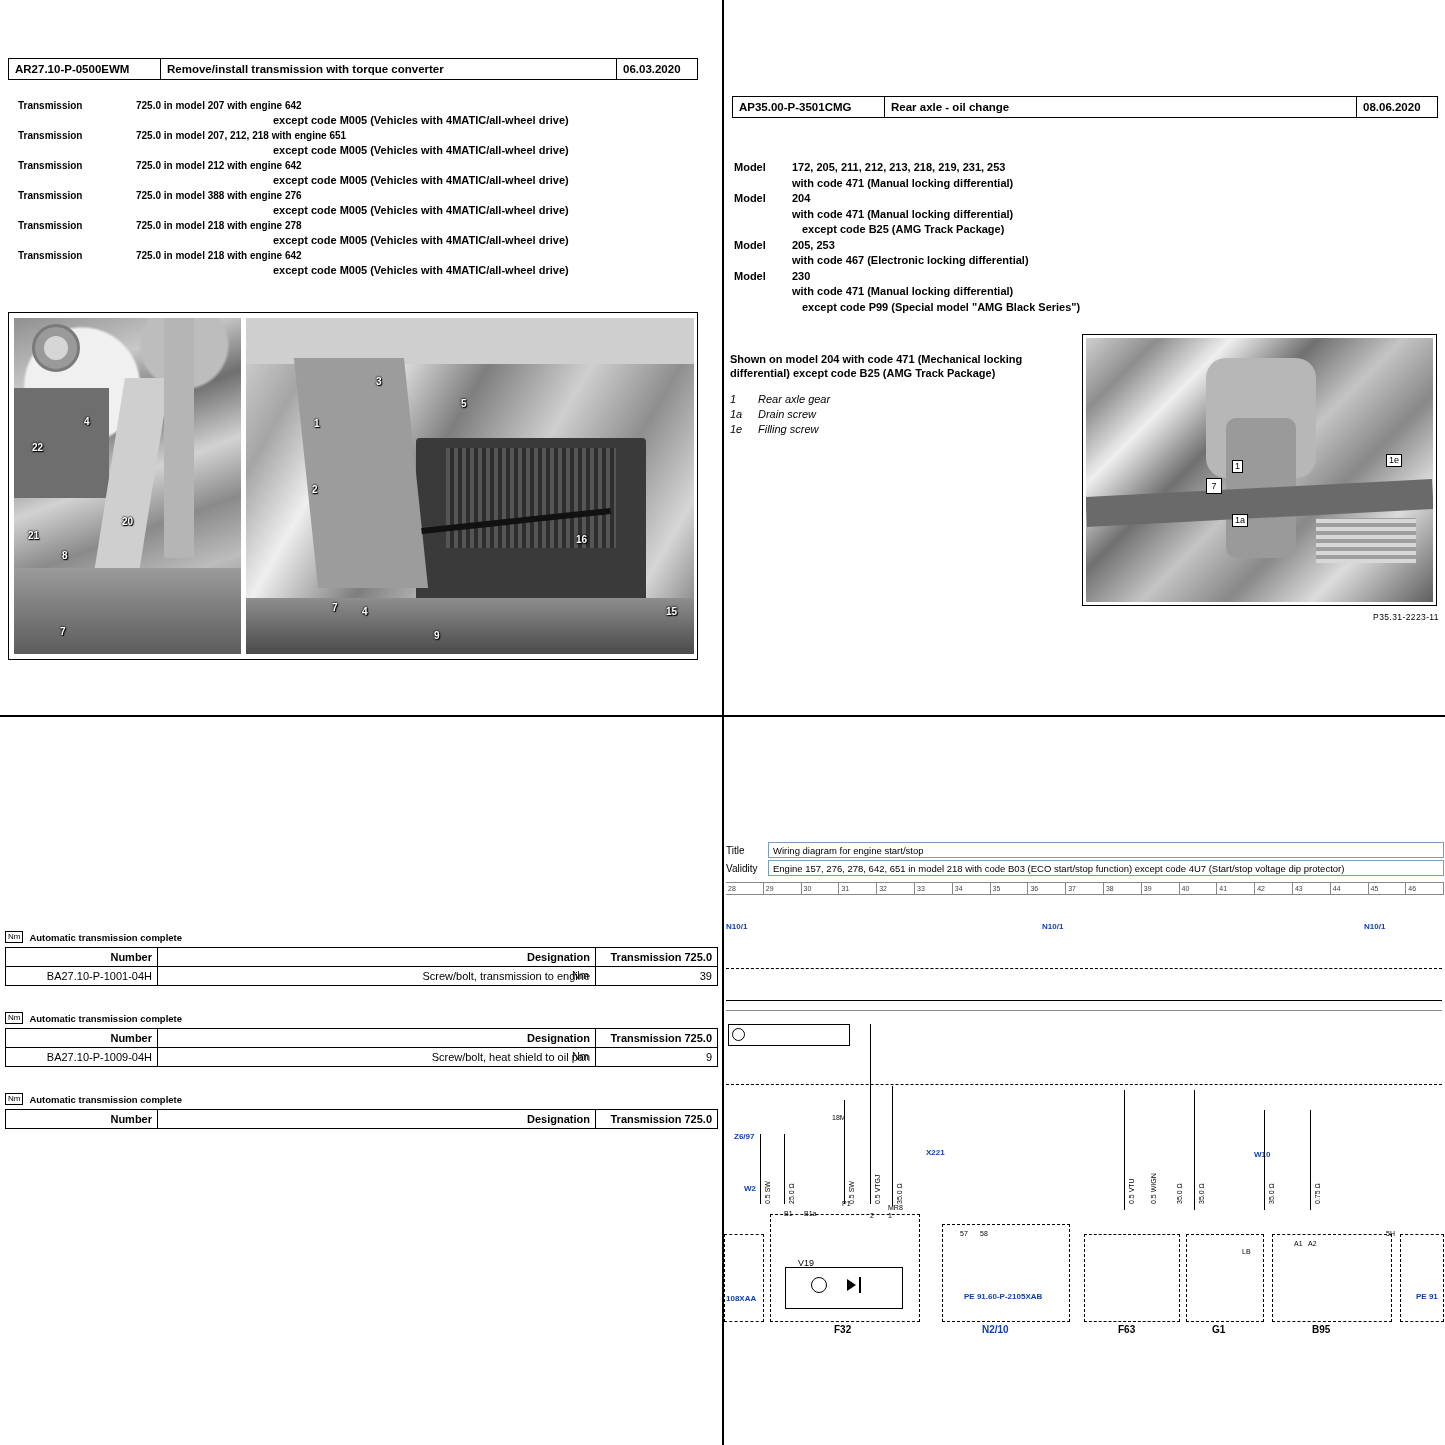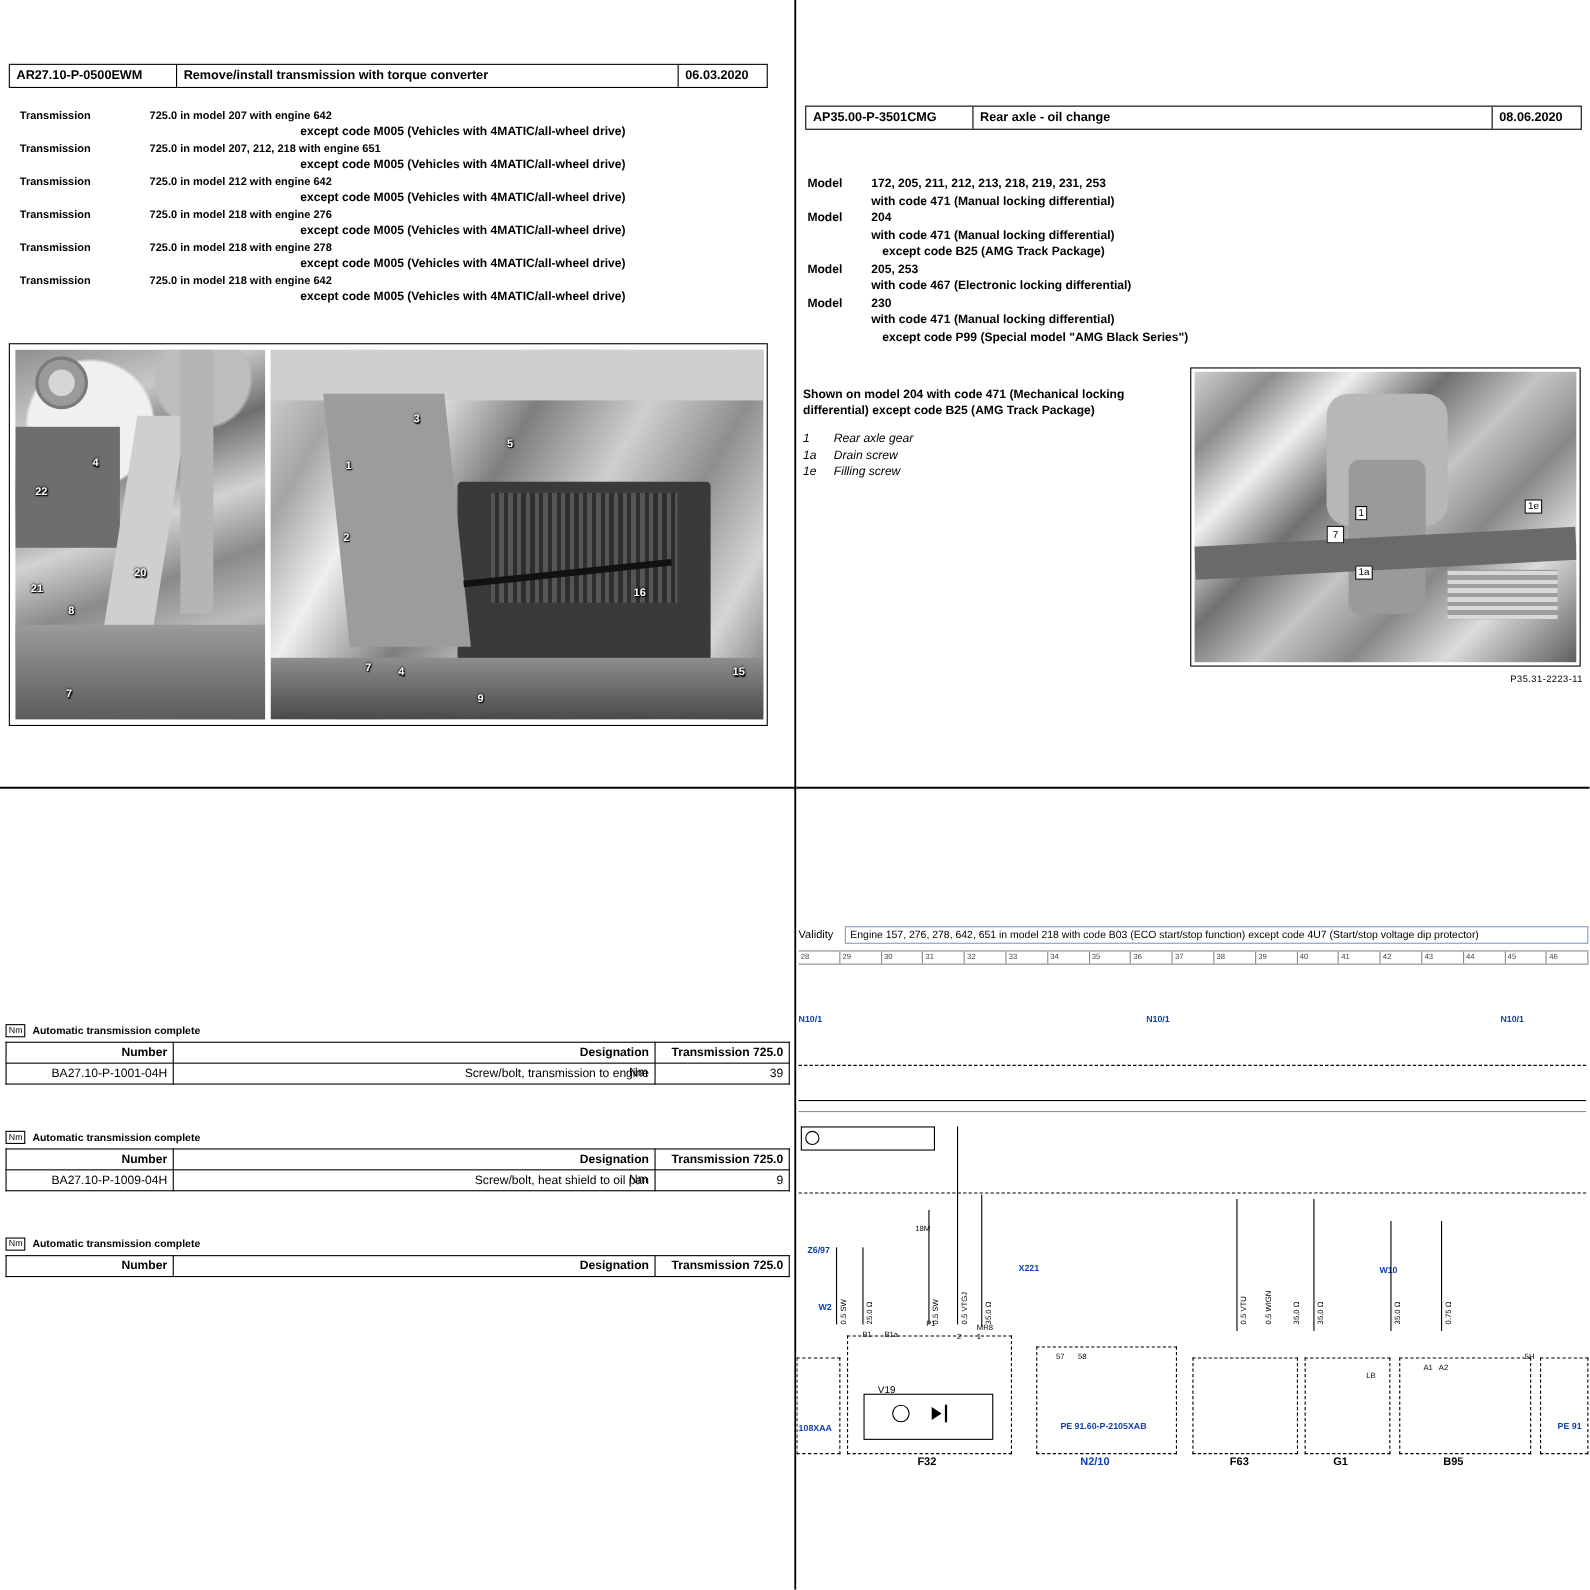--- a/index.html
+++ b/index.html
@@ -57,21 +57,21 @@
   .model-sub { padding-left:58px; font-weight:bold; line-height:15.5px; }
   .model-sub2 { padding-left:68px; font-weight:bold; line-height:15.5px; }
 
   .note { font-weight:bold; font-size:11px; line-height:14px; margin-top:22px; }
   .legend { margin-top:12px; font-size:11px; font-style:italic; }
   .legend-row { display:flex; line-height:15px; }
   .legend-row .num { width:28px; flex:none; font-style:italic; }
   .fignum { font-size:8.5px; letter-spacing:0.4px; text-align:right; }
 
   
-  .tq-block { margin-bottom:42px; }
+  .tq-block { margin-bottom:26px; }
   .tq-head { display:flex; align-items:center; gap:6px; margin-bottom:4px; }
   .nm-badge {
     border:1px solid #000; font-size:8px; padding:0px 2px; line-height:10px;
     min-width:15px; text-align:center; font-weight:normal;
   }
   .tq-caption { font-size:9.5px; font-weight:bold; }
   table.tq { border-collapse:collapse; width:712px; table-layout:fixed; }
   table.tq th, table.tq td {
     border:1px solid #000; font-size:11px; padding:2px 5px; text-align:right;
     height:19px; font-weight:normal;
@@ -129,21 +129,21 @@
           <div class="val">725.0 in model 207, 212, 218 with engine 651</div>
         </div>
       <div class="spec-sub">except code M005 (Vehicles with 4MATIC/all-wheel drive)</div>
       <div class="spec-row">
           <div class="lbl">Transmission</div>
           <div class="val">725.0 in model 212 with engine 642</div>
         </div>
       <div class="spec-sub">except code M005 (Vehicles with 4MATIC/all-wheel drive)</div>
       <div class="spec-row">
           <div class="lbl">Transmission</div>
-          <div class="val">725.0 in model 218 with engine 276</div>
+          <div class="val">725.0 in model 388 with engine 276</div>
         </div>
       <div class="spec-sub">except code M005 (Vehicles with 4MATIC/all-wheel drive)</div>
       <div class="spec-row">
           <div class="lbl">Transmission</div>
           <div class="val">725.0 in model 218 with engine 278</div>
         </div>
       <div class="spec-sub">except code M005 (Vehicles with 4MATIC/all-wheel drive)</div>
       <div class="spec-row">
           <div class="lbl">Transmission</div>
           <div class="val">725.0 in model 218 with engine 642</div>
@@ -330,20 +330,24 @@
         </tr>
       </tbody>
         </table>
     </div>
 
   </div>
 </div>
 
 <div class="quad" id="q-br">
   <div class="wd-meta" style="position:absolute; left:2px; top:124px; width:718px;">
+    <div class="wd-row">
+      <div class="k">Title</div>
+      <div class="v">Wiring diagram for engine start/stop</div>
+    </div>
     <div class="wd-row">
       <div class="k">Validity</div>
       <div class="v">Engine 157, 276, 278, 642, 651 in model 218 with code B03 (ECO start/stop function) except code 4U7 (Start/stop voltage dip protector)</div>
     </div>
     <div class="ruler">
       <div>28</div>
       <div>29</div>
       <div>30</div>
       <div>31</div>
       <div>32</div>

